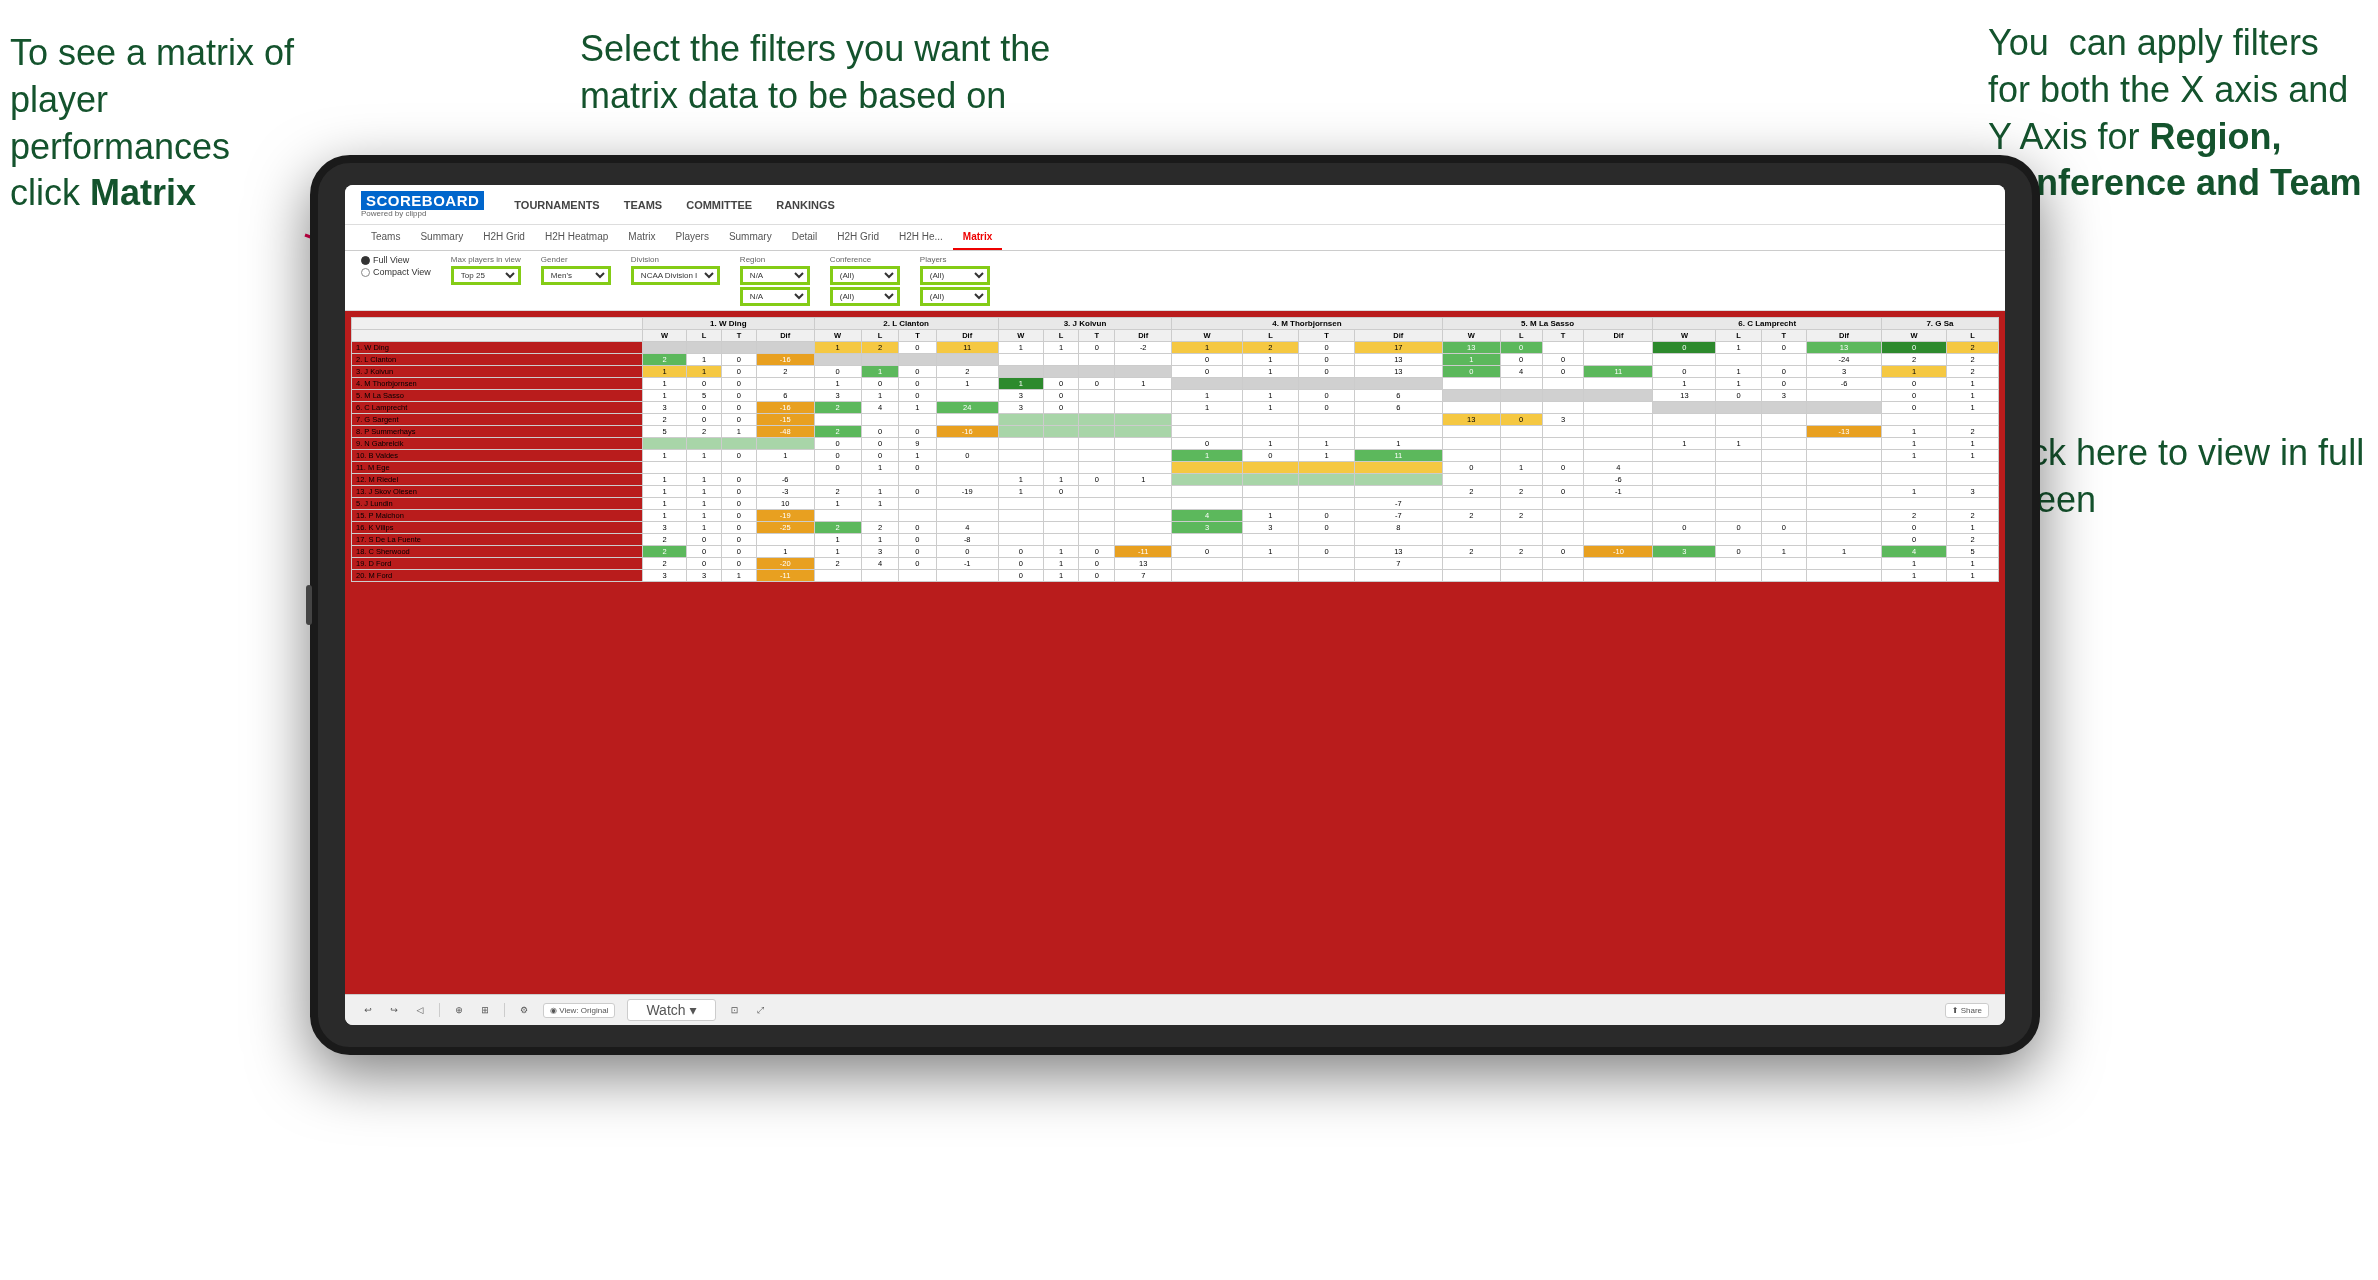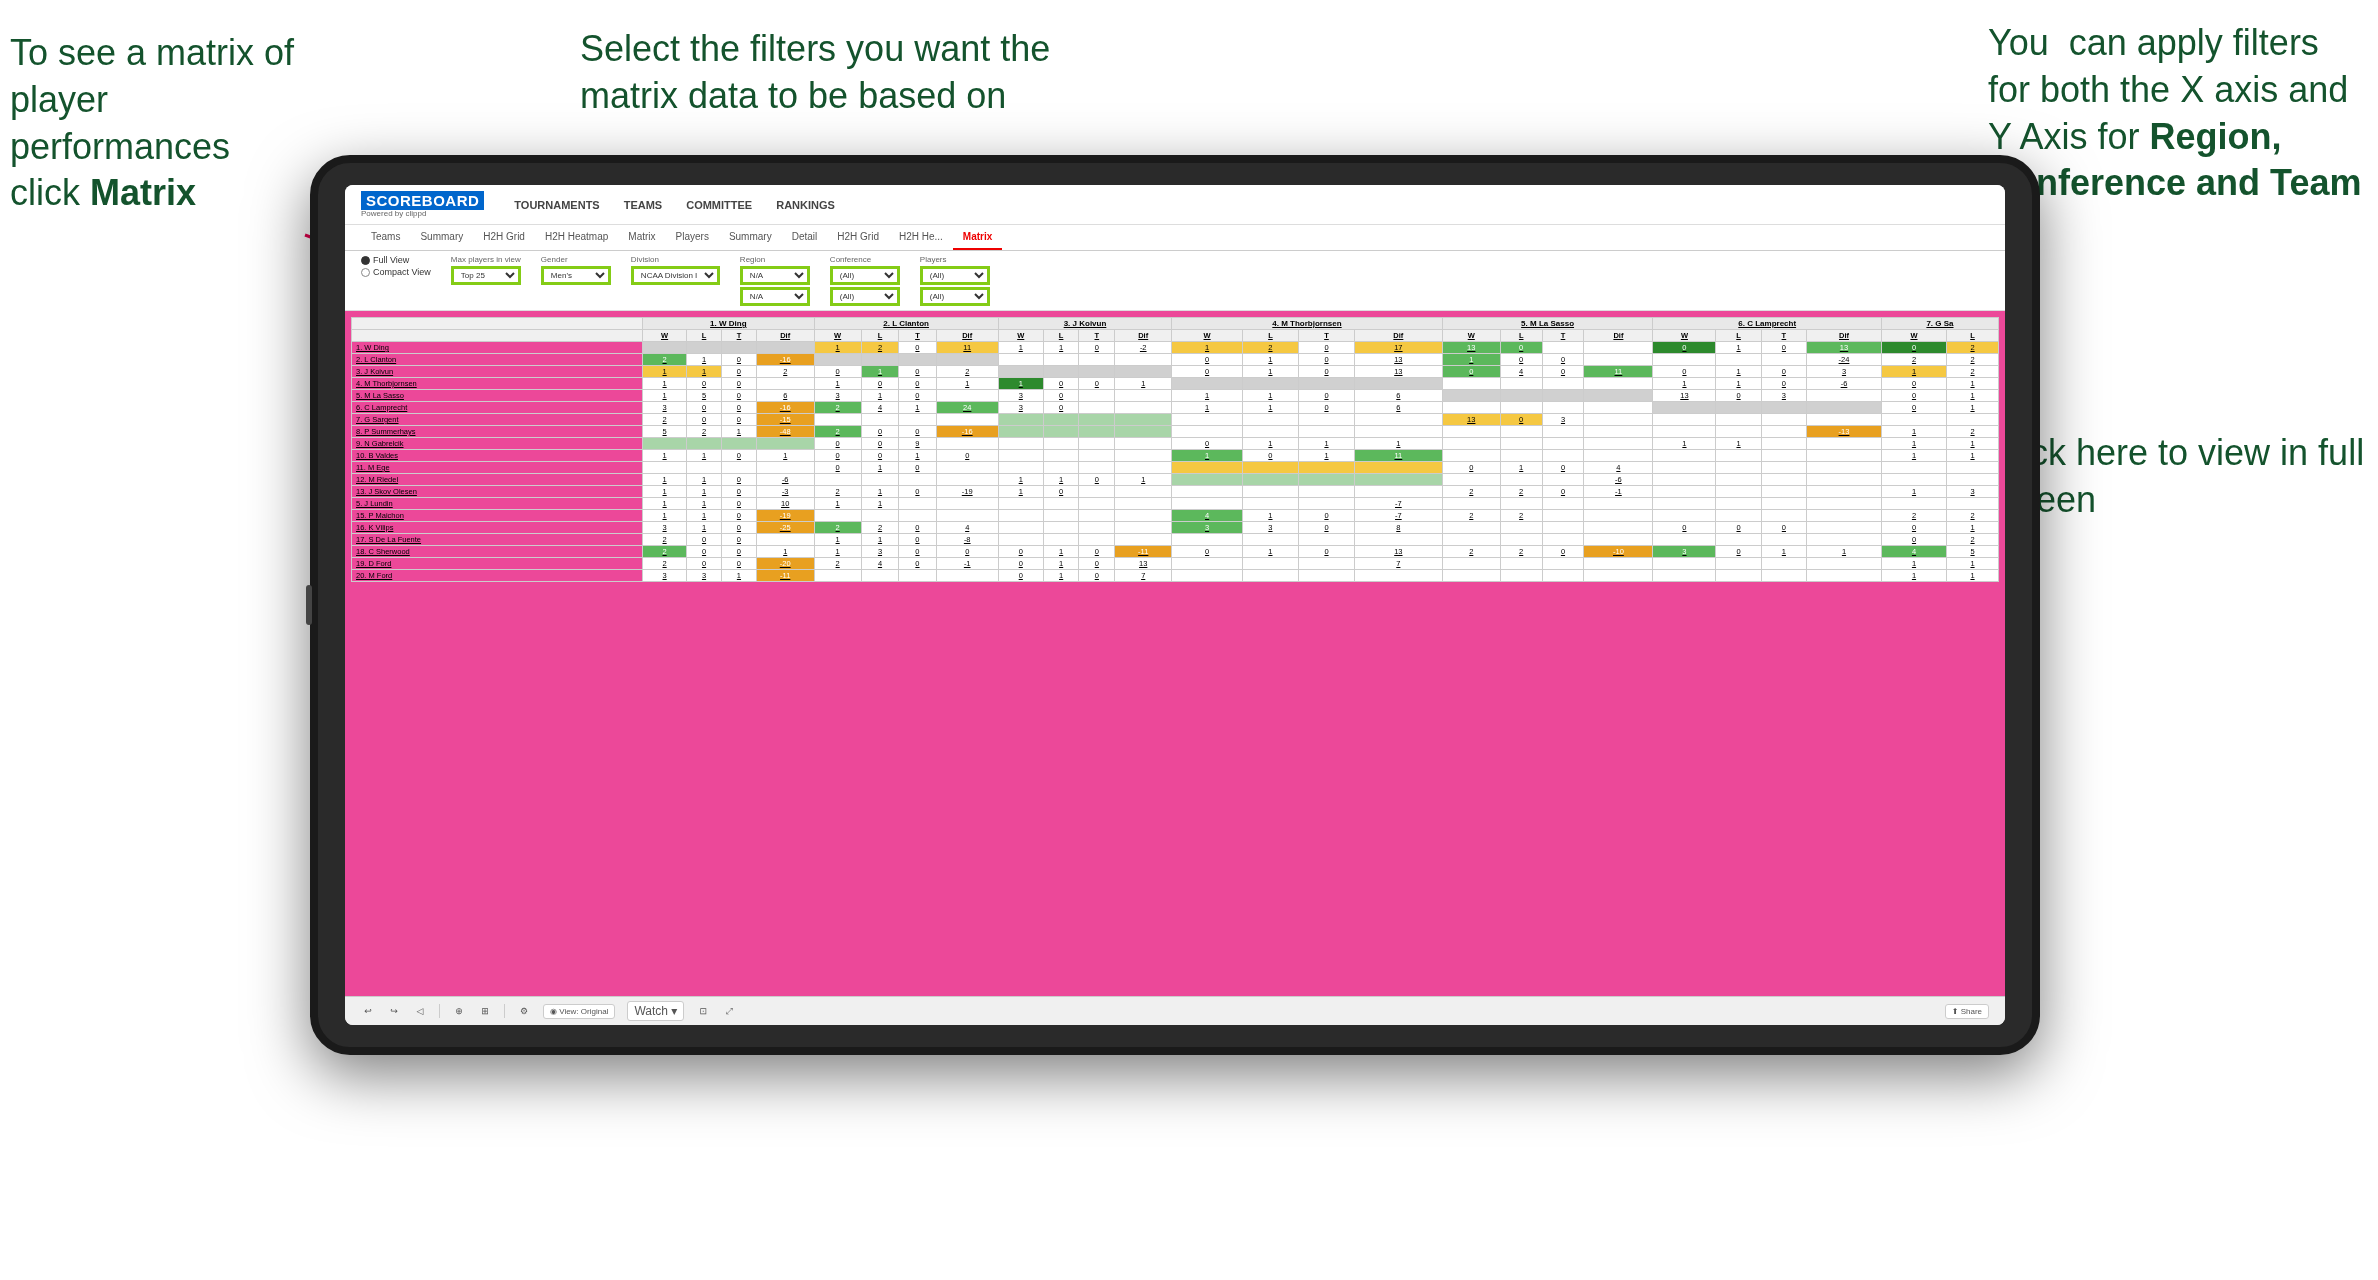--- a/index.html
+++ b/index.html
@@ -207,23 +207,22 @@
       border: 3px solid #84cc16;
       padding: 1px 3px;
       background: #fff;
       min-width: 70px;
     }
 
     
     .matrix-content {
       flex: 1;
       overflow: auto;
-      background: #ec4899;
+      background: #b91c1c;
       padding: 6px;
-      text-decoration: underline;
     }
 
     .matrix-table {
       border-collapse: collapse;
       font-size: 7.5px;
       width: 100%;
     }
 
     .matrix-table th, .matrix-table td {
       border: 1px solid #ccc;
@@ -292,22 +291,22 @@
       background: white;
       padding: 2px 6px;
       font-size: 8px;
       border-radius: 3px;
       cursor: pointer;
     }
 
     .watch-btn {
       border: 1px solid #ccc;
       background: white;
-      padding: 2px 6px;
-      font-size: 12px;
+      padding: 2px 18px;
+      font-size: 14px;
       border-radius: 3px;
       cursor: pointer;
     }
 
     .share-btn {
       border: 1px solid #ccc;
       background: white;
       padding: 2px 6px;
       font-size: 8px;
       border-radius: 3px;

